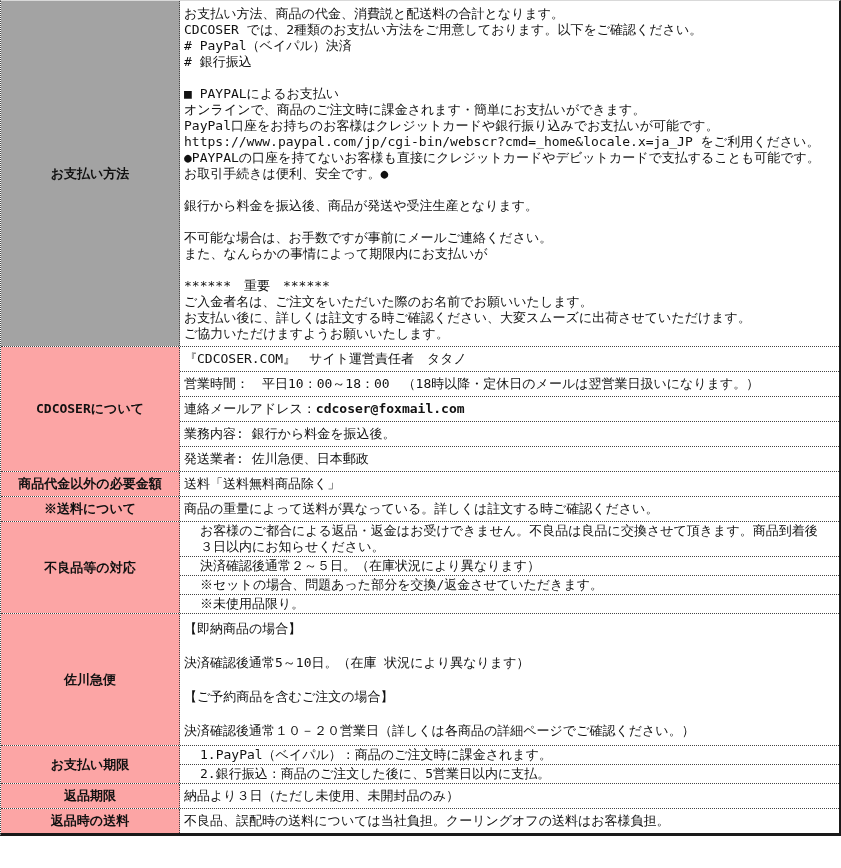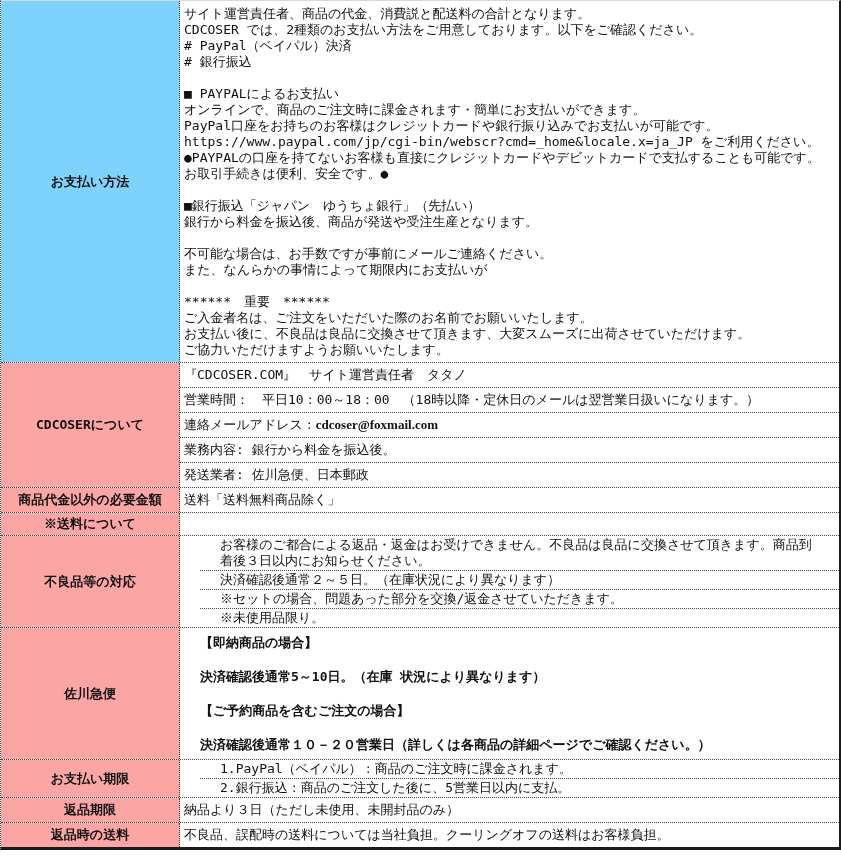--- a/index.html
+++ b/index.html
@@ -26,65 +26,64 @@
     background:#fca5a5;
     border-right:1px dotted #444444;
     display:flex;
     align-items:center;
     justify-content:center;
     text-align:center;
     font-weight:bold;
     font-size:13px;
     padding:2px 4px;
   }
-  .row.plain .header-cell{background:#7dd3fc;}
+  .row.plain .header-cell{background:#a3a3a3;}
   .content-cell{flex:1 1 auto;min-width:0;display:flex;flex-direction:column;}
   .section{padding:4px 4px;flex:1 0 auto;}
   .section + .section{border-top:1px dotted #444444;}
   .row.plain .section{padding:5px 4px 4px 4px;}
-  .row.dense .section{padding:1px 20px;margin-left:20px;}
-  .row.tall .section{padding:6px 20px;font-weight:bold;}
+  .row.dense .section{padding:1px 20px;}
+  .row.tall .section{padding:6px 4px;}
   .line{
     line-height:16px;
     min-height:16px;
     white-space:pre-wrap;
     word-break:break-all;
   }
   .row.tall .line{line-height:17px;min-height:17px;}
-  .line b{font-weight:bold;font-family:Liberation Serif, serif;}
+  .line b{font-weight:bold;}
 </style>
 </head>
 <body>
 
 <div class="table">
     <div class="row plain">
       <div class="header-cell">お支払い方法</div>
       <div class="content-cell">
         <div class="section">
-          <div class="line">サイト運営責任者、商品の代金、消費説と配送料の合計となります。</div>
+          <div class="line">お支払い方法、商品の代金、消費説と配送料の合計となります。</div>
           <div class="line">CDCOSER では、2種類のお支払い方法をご用意しております。以下をご確認ください。</div>
           <div class="line"># PayPal（ベイパル）決済</div>
           <div class="line"># 銀行振込</div>
           <div class="line"></div>
           <div class="line">■ PAYPALによるお支払い</div>
           <div class="line">オンラインで、商品のご注文時に課金されます・簡単にお支払いができます。</div>
           <div class="line">PayPal口座をお持ちのお客様はクレジットカードや銀行振り込みでお支払いが可能です。</div>
           <div class="line">https://www.paypal.com/jp/cgi-bin/webscr?cmd=_home&amp;locale.x=ja_JP をご利用ください。</div>
           <div class="line">●PAYPALの口座を持てないお客様も直接にクレジットカードやデビットカードで支払することも可能です。</div>
           <div class="line">お取引手続きは便利、安全です。●</div>
           <div class="line"></div>
-          <div class="line">■銀行振込「ジャパン　ゆうちょ銀行」（先払い）</div>
           <div class="line">銀行から料金を振込後、商品が発送や受注生産となります。</div>
           <div class="line"></div>
           <div class="line">不可能な場合は、お手数ですが事前にメールご連絡ください。</div>
           <div class="line">また、なんらかの事情によって期限内にお支払いが</div>
           <div class="line"></div>
           <div class="line">******　重要　******</div>
           <div class="line">ご入金者名は、ご注文をいただいた際のお名前でお願いいたします。</div>
-          <div class="line">お支払い後に、不良品は良品に交換させて頂きます、大変スムーズに出荷させていただけます。</div>
+          <div class="line">お支払い後に、詳しくは註文する時ご確認ください、大変スムーズに出荷させていただけます。</div>
           <div class="line">ご協力いただけますようお願いいたします。</div>
         </div>
       </div>
     </div>
     <div class="row">
       <div class="header-cell">CDCOSERについて</div>
       <div class="content-cell">
         <div class="section">
           <div class="line">『CDCOSER.COM』　サイト運営責任者　タタノ</div>
         </div>
@@ -105,20 +104,25 @@
     <div class="row">
       <div class="header-cell">商品代金以外の必要金額</div>
       <div class="content-cell">
         <div class="section">
           <div class="line">送料「送料無料商品除く」</div>
         </div>
       </div>
     </div>
     <div class="row">
       <div class="header-cell">※送料について</div>
+      <div class="content-cell">
+        <div class="section">
+          <div class="line">商品の重量によって送料が異なっている。詳しくは註文する時ご確認ください。</div>
+        </div>
+      </div>
     </div>
     <div class="row dense">
       <div class="header-cell">不良品等の対応</div>
       <div class="content-cell">
         <div class="section">
           <div class="line">お客様のご都合による返品・返金はお受けできません。不良品は良品に交換させて頂きます。商品到着後３日以内にお知らせください。</div>
         </div>
         <div class="section">
           <div class="line">決済確認後通常２～５日。（在庫状況により異なります）</div>
         </div>

